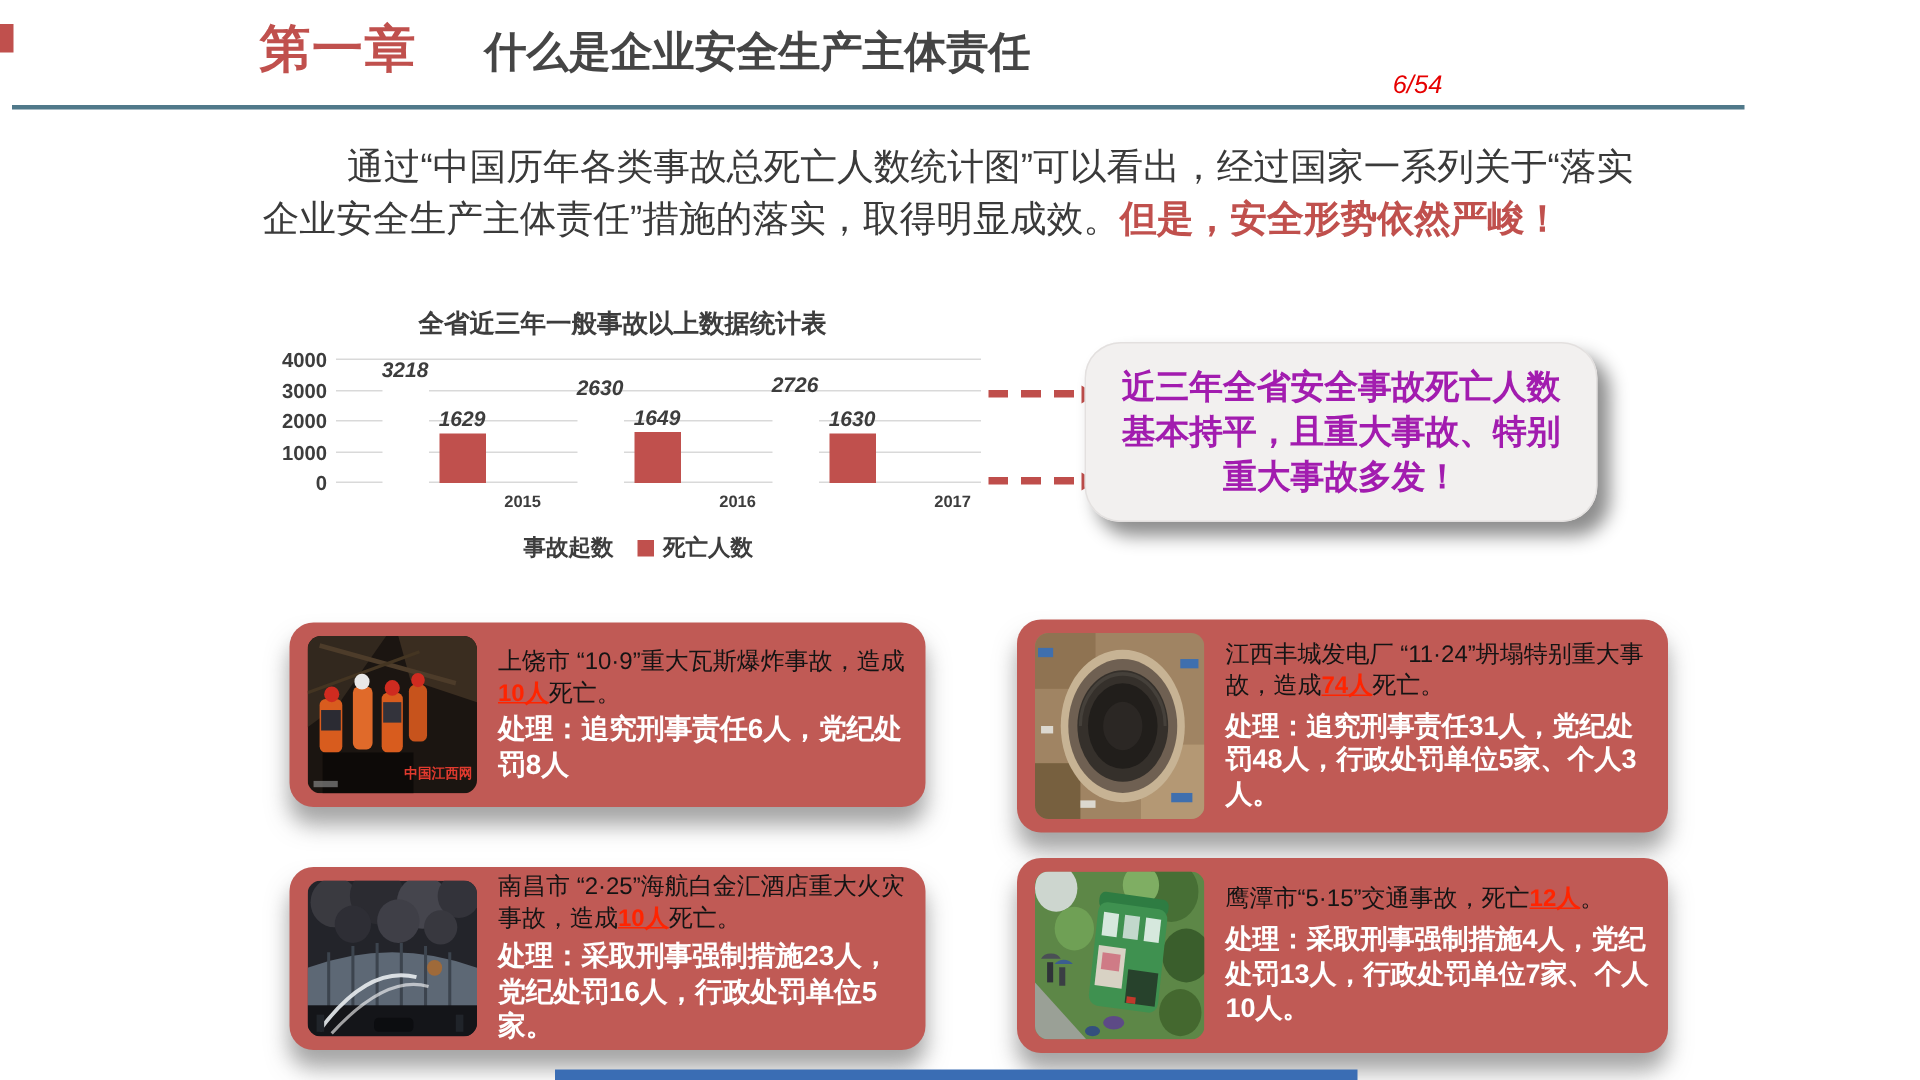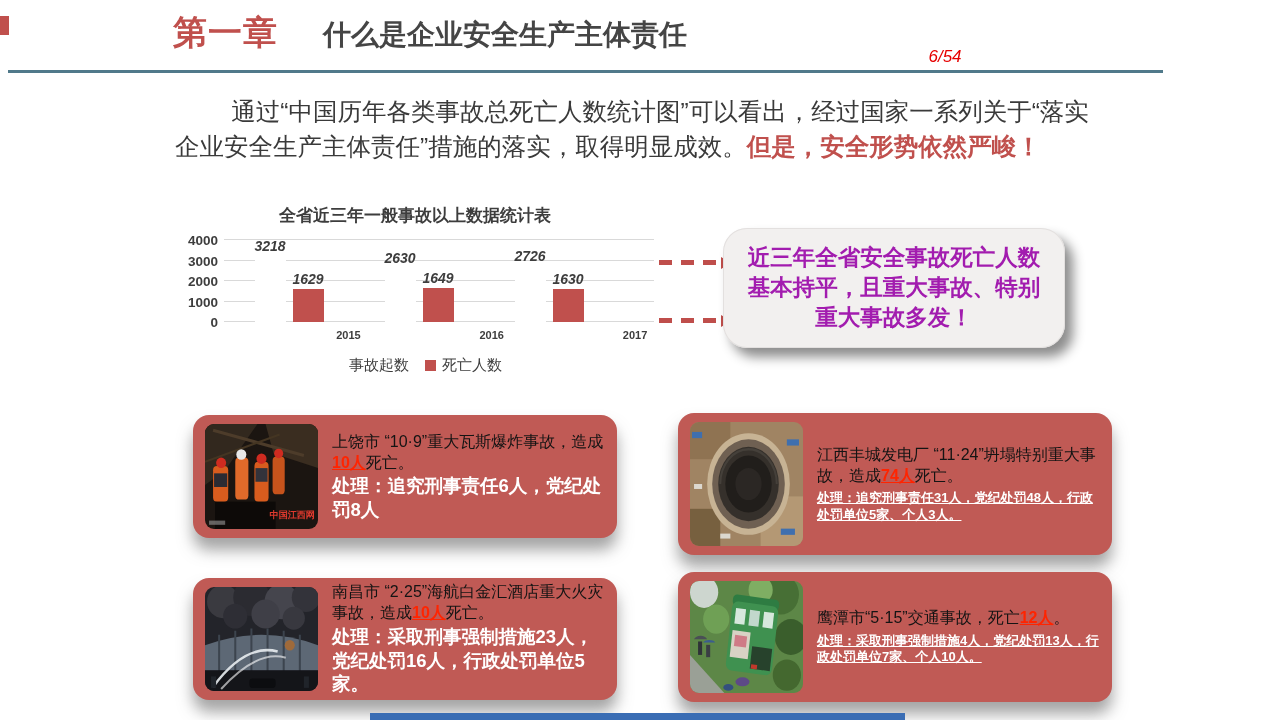--- a/index.html
+++ b/index.html
@@ -29,21 +29,21 @@
   .gl{position:absolute;left:0;width:100%;height:1px;background:#d9d9d9;}
   .groups{position:absolute;left:0;bottom:0;width:100%;height:100%;display:flex;justify-content:flex-start;font-style:italic;}
   .group{display:flex;align-items:flex-end;justify-content:center;gap:7px;height:100%;width:130px;}
   .slot{position:relative;width:31px;height:100%;}
   .bar{position:absolute;bottom:0;left:0;width:100%;}
   .dlabel{position:absolute;left:50%;transform:translateX(-50%);white-space:nowrap;
           font-size:14px;font-weight:bold;color:#3d3d3d;}
   .x-labels{display:flex;justify-content:space-around;width:430px;margin-left:44px;margin-top:7px;}
   .x-labels .xl{width:130px;text-align:right;font-size:11px;font-weight:bold;color:#3d3d3d;}
   .legend{display:flex;justify-content:center;align-items:center;gap:16px;width:474px;margin-top:15px;}
-  .leg-item{display:flex;align-items:center;font-size:15px;font-weight:normal;color:#3d3d3d;}
+  .leg-item{display:flex;align-items:center;font-size:15px;font-weight:bold;color:#3d3d3d;}
   .swatch{width:11px;height:11px;margin-right:6px;display:inline-block;}
 
   
   .dash-arrow{position:absolute;height:5px;width:62px;
       background:repeating-linear-gradient(90deg,#bf4e4b 0 13px,transparent 13px 22px);}
   .dash-arrow .head{position:absolute;right:-10px;top:-3.5px;width:0;height:0;
       border-left:10px solid #bf4e4b;border-top:6px solid transparent;border-bottom:6px solid transparent;}
   .arrow1{left:659px;top:260px;}
   .arrow2{left:659px;top:318px;}
   .callout{position:absolute;left:723px;top:228px;width:342px;height:120px;background:#f2f0ef;
@@ -59,21 +59,21 @@
   .case-photo{width:113px;min-width:113px;align-self:stretch;border-radius:9px;overflow:hidden;}
   .case-photo svg{width:100%;height:100%;display:block;}
   .case-text{margin-left:14px;flex:1;}
   .case-desc{font-size:16px;color:#141414;line-height:1.3;}
   .hl{color:#ff2400;font-weight:bold;text-decoration:underline;}
   .case-action{font-size:18.5px;font-weight:bold;color:#ffffff;line-height:1.27;margin-top:1px;}
   .card1{left:193px;top:415px;width:424px;height:123px;}
   .card2{left:678px;top:413px;width:434px;height:142px;}
   .card3{left:193px;top:578px;width:424px;height:122px;}
   .card4{left:678px;top:572px;width:434px;height:130px;}
-  .card2 .case-action,.card4 .case-action{font-size:13px;margin-top:4px;text-decoration:underline;}
+  .card2 .case-action,.card4 .case-action{font-size:18px;margin-top:4px;}
 
   .footer-bar{position:absolute;left:370px;top:713px;width:535px;height:7px;background:#3a6db4;}
 </style>
 </head>
 <body>
 
 <div class="slide">
 
   <div class="edge-accent"></div>
   <div class="chapter">第一章</div>

